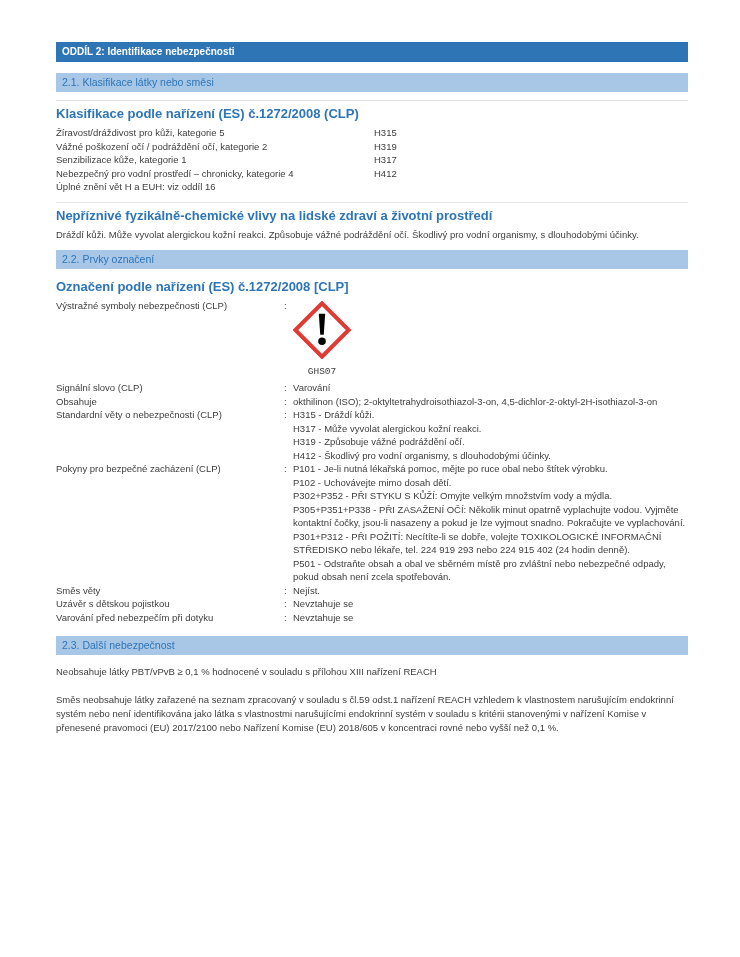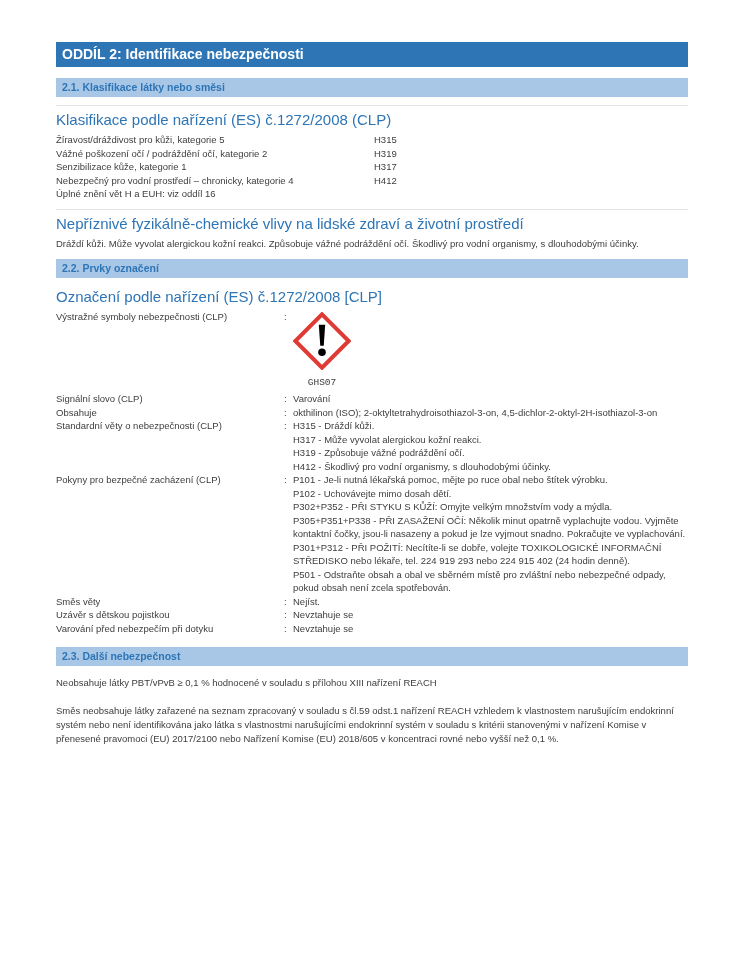--- a/index.html
+++ b/index.html
@@ -7,32 +7,32 @@
   body {
     width: 740px; height: 957px;
     font-family: "Liberation Sans", "DejaVu Sans", sans-serif;
     color: #3d3d3d;
     overflow: hidden;
   }
   .page { padding: 42px 52px 0 56px; width: 740px; }
 
   .bar-main {
     background: #2E75B6; color: #ffffff;
-    font-size: 14px; font-weight: bold;
+    font-size: 10px; font-weight: bold;
     padding: 4px 6px 5px 6px;
     margin-bottom: 11px;
   }
   .bar-sub {
     background: #A8C7E7; color: #2E75B6;
-    font-size: 10.5px; font-weight: bold;
+    font-size: 10.5px; font-weight: normal;
     padding: 3px 6px 4px 6px;
     margin-bottom: 8px;
   }
   .micro-head {
-    color: #2E75B6; font-weight: normal; font-size: 15px;
+    color: #2E75B6; font-weight: bold; font-size: 13px;
     border-top: 1px solid #e4e4e4;
     padding-top: 5px; margin-top: 4px; margin-bottom: 5px;
   }
   .body-text { font-size: 9.5px; line-height: 13.5px; }
 
   .cls-row { display: flex; font-size: 9.5px; line-height: 13.5px; }
   .cls-label { width: 318px; flex: none; }
   .cls-code  { flex: 1; }
 
   .kv-row { display: flex; align-items: flex-start; font-size: 9.5px; line-height: 13.5px; }

